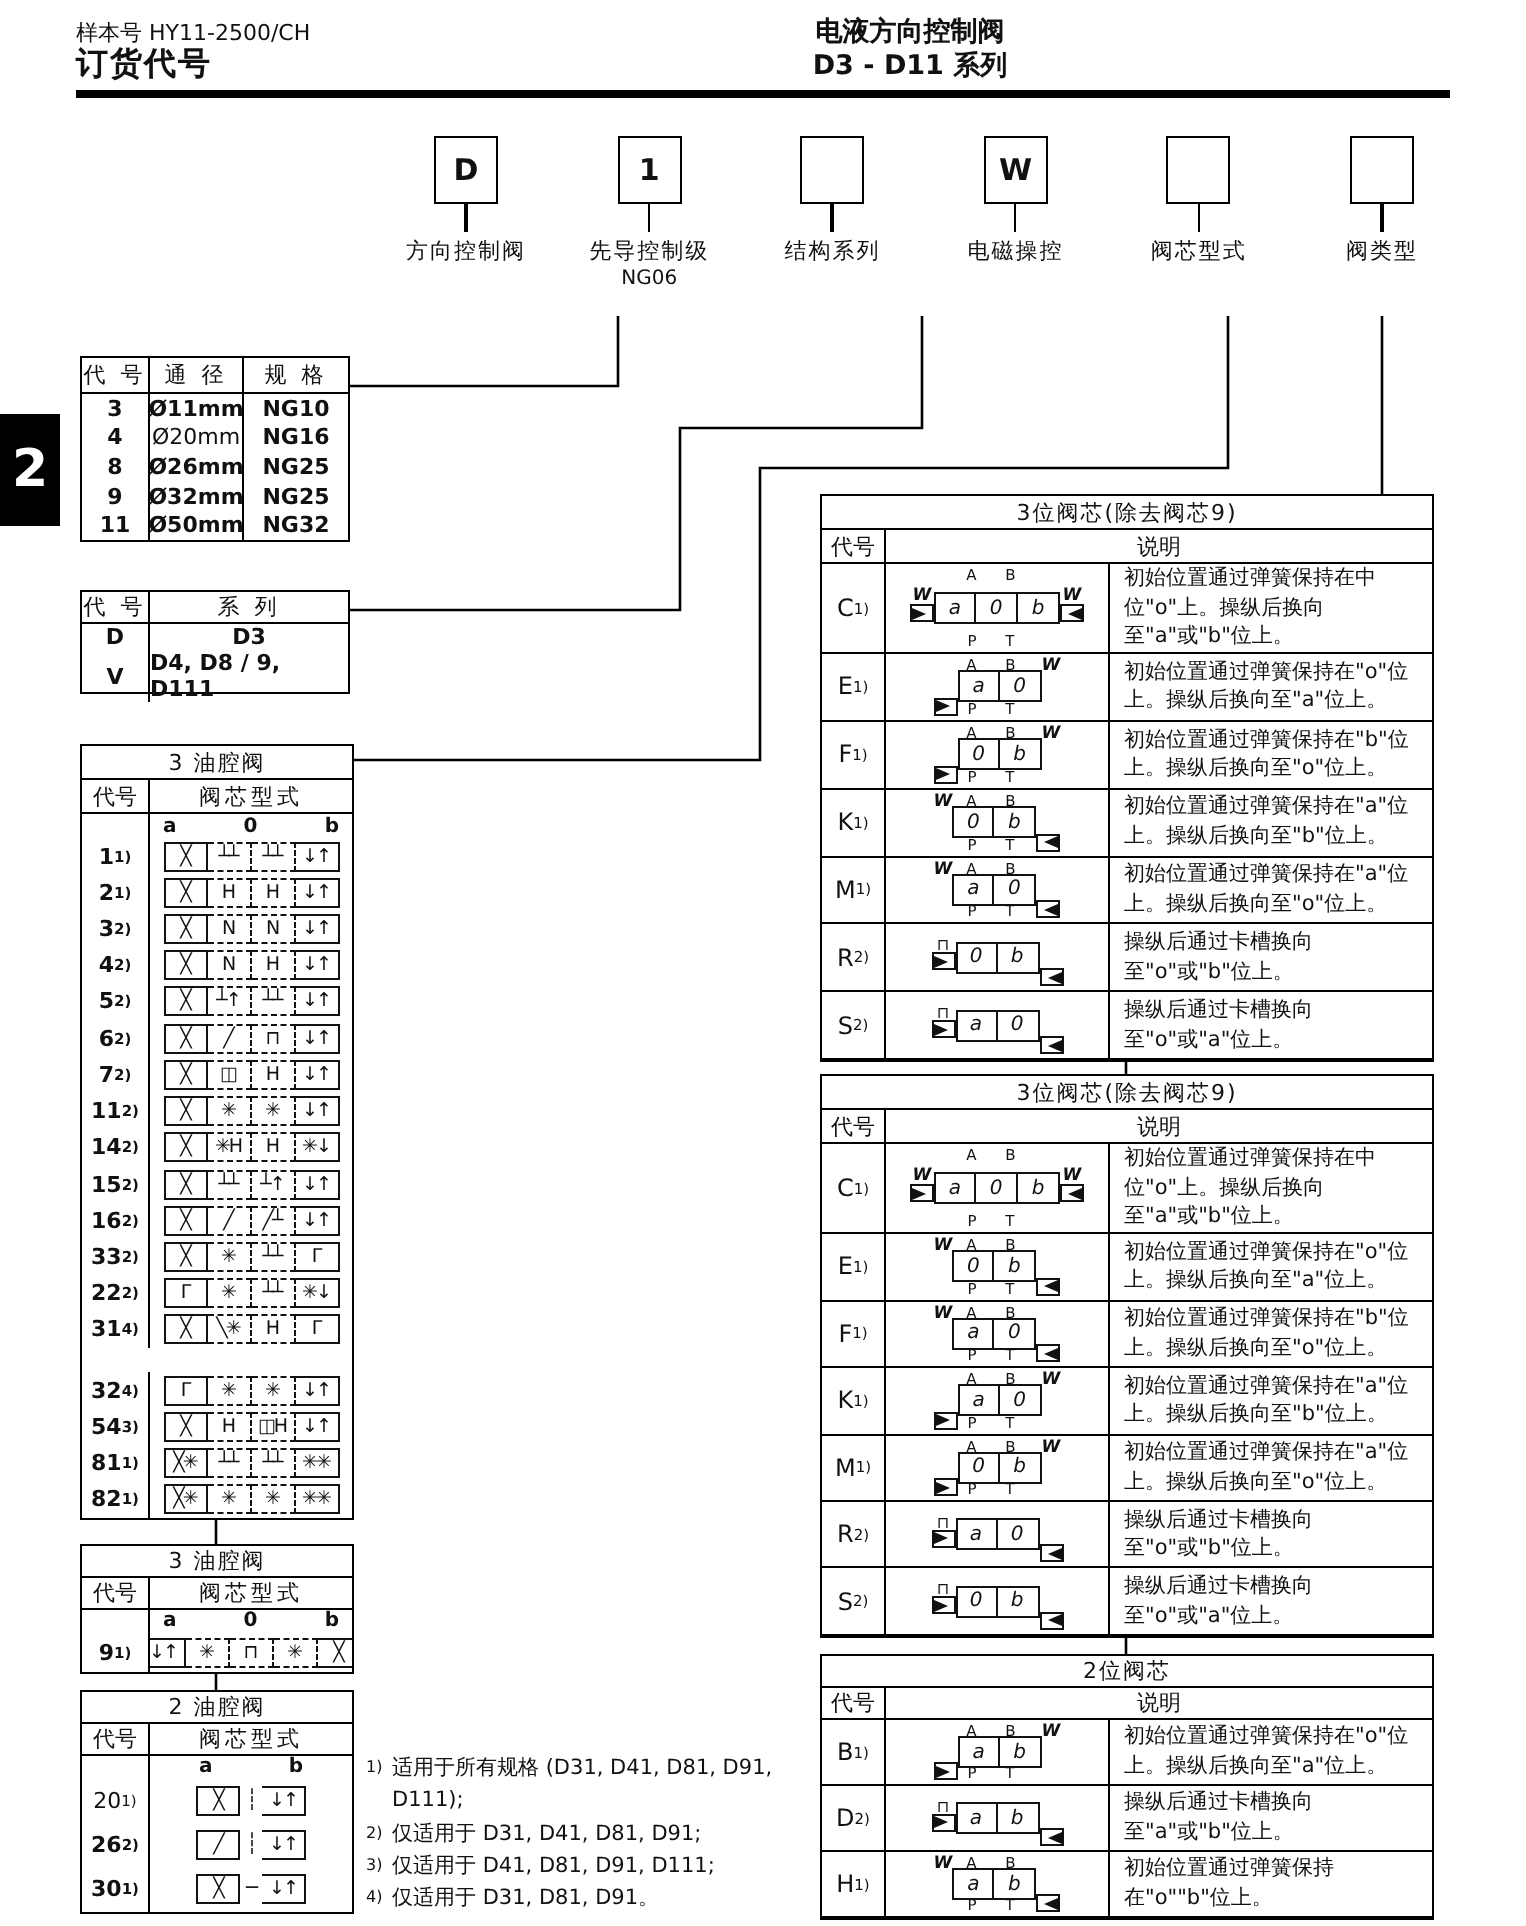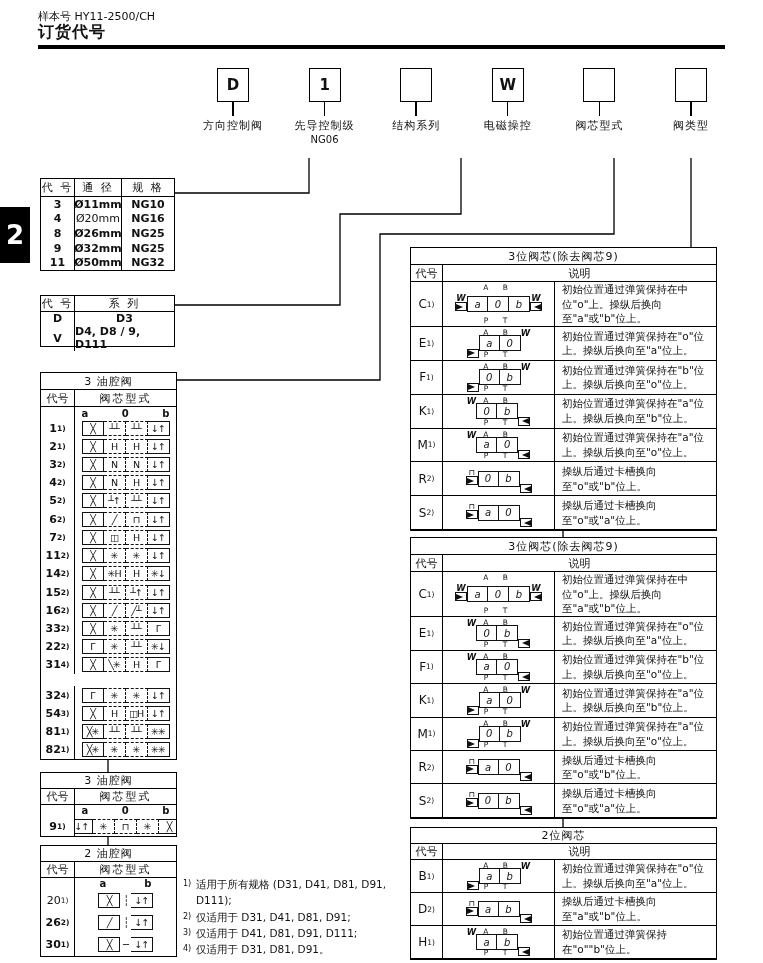--- a/index.html
+++ b/index.html
@@ -88,20 +88,22 @@
     <polyline points="691,158 691,248" fill="none" stroke="#000" stroke-width="1.3"></polyline>
     <polyline points="108,759 108,773" fill="none" stroke="#000" stroke-width="1.3"></polyline>
     <polyline points="108,837 108,846" fill="none" stroke="#000" stroke-width="1.3"></polyline>
     <polyline points="563,531 563,537" fill="none" stroke="#000" stroke-width="1.3"></polyline>
     <polyline points="563,818 563,827" fill="none" stroke="#000" stroke-width="1.3"></polyline>
   </svg>
 
   <div class="abs hdr-small" style="left:38px;top:9px;">样本号 HY11-2500/CH</div>
   <div class="abs hdr-big" style="left:38px;top:22px;">订货代号</div>
   <div class="abs hdr-center" style="left:360px;top:8px;width:190px;">
+    <div>电液方向控制阀</div>
+    <div>D3 - D11 系列</div>
   </div>
   <div class="abs rule" style="left:38px;top:45px;width:687px;height:4px;"></div>
   <div class="abs tab2" style="left:0;top:207px;width:30px;height:56px;">2</div>
 
   <div class="abs codebar" style="left:193px;top:68px;width:538px;">
 
       <div class="cb">
         <div class="box">D</div>
         <div class="tick"></div>
         <div class="lbl">方向控制阀</div>

